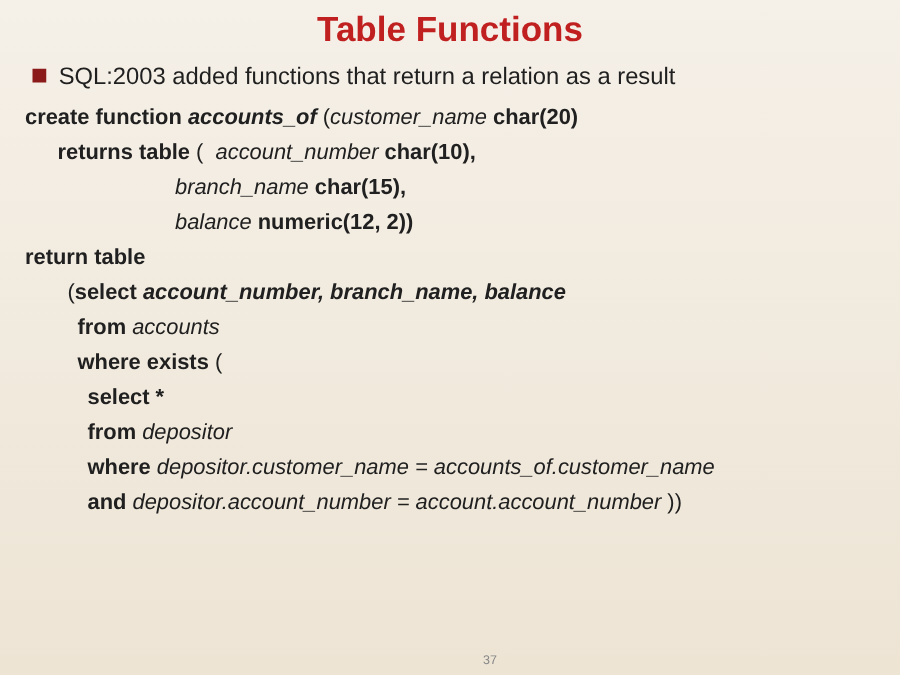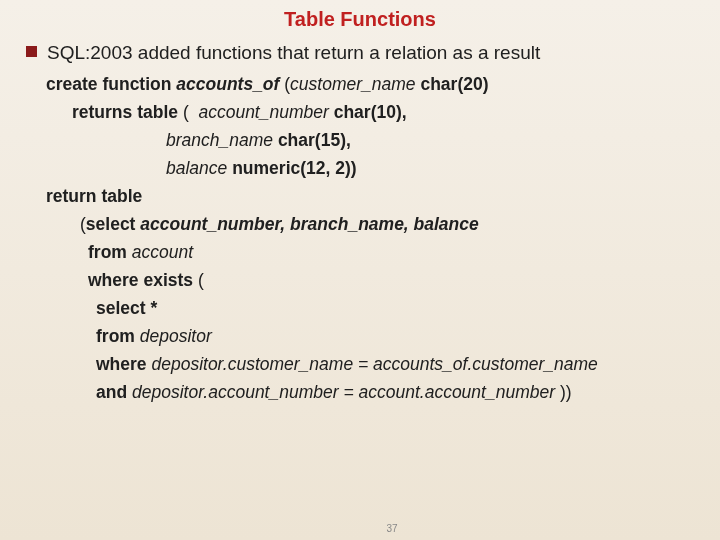--- a/index.html
+++ b/index.html
@@ -11,21 +11,21 @@
     font-family: Arial, Helvetica, sans-serif;
     overflow: hidden;
     box-sizing: border-box;
   }
   .slide {
     padding: 8px 20px 0 20px;
     box-sizing: border-box;
   }
   .title {
     text-align: center;
-    font-size: 20px;
+    font-size: 28px;
     font-weight: bold;
     color: #c02020;
     margin: 0 0 10px 0;
   }
   .bullet-row {
     display: flex;
     align-items: flex-start;
     margin: 4px 0 4px 6px;
   }
   .bullet-square {
@@ -35,21 +35,20 @@
     margin-top: 5px;
     margin-right: 10px;
     flex-shrink: 0;
   }
   .bullet-text {
     font-size: 19px;
     color: #202020;
     line-height: 1.3;
   }
   .code-block {
-    margin-left: 26px;
     font-size: 17.5px;
     color: #202020;
     line-height: 1.6;
   }
   .line { white-space: pre-wrap; }
   .indent1 { padding-left: 26px; }
   .indent2 { padding-left: 120px; }
   .indent1b { padding-left: 34px; }
   .indent1c { padding-left: 42px; }
   .indent1d { padding-left: 50px; }
@@ -77,21 +76,21 @@
   </div>
 
 
   <div class="code-block">
     <div class="line"><span class="bold">create function </span><span class="bold italic">accounts_of </span><span>(</span><span class="italic">customer_name </span><span class="bold">char(20)</span></div>
     <div class="line indent1"><span class="bold">returns table </span><span>(  </span><span class="italic">account_number </span><span class="bold">char(10),</span></div>
     <div class="line indent2"><span class="italic">branch_name </span><span class="bold">char(15),</span></div>
     <div class="line indent2"><span class="italic">balance </span><span class="bold">numeric(12, 2))</span></div>
     <div class="line"><span class="bold">return table</span></div>
     <div class="line indent1b"><span>(</span><span class="bold">select </span><span class="bold italic">account_number, branch_name, balance</span></div>
-    <div class="line indent1c"><span class="bold">from </span><span class="italic">account</span></div>
+    <div class="line indent1c"><span class="bold">from </span><span class="italic">accounts</span></div>
     <div class="line indent1c"><span class="bold">where exists </span><span>(</span></div>
     <div class="line indent1d"><span class="bold">select *</span></div>
     <div class="line indent1d"><span class="bold">from </span><span class="italic">depositor</span></div>
     <div class="line indent1d"><span class="bold">where </span><span class="italic">depositor.customer_name = accounts_of.customer_name</span></div>
     <div class="line indent1d"><span class="bold">and </span><span class="italic">depositor.account_number = account.account_number </span><span>))</span></div>
   </div>
 </div>
 
 <div class="slidenum">37</div>
 

